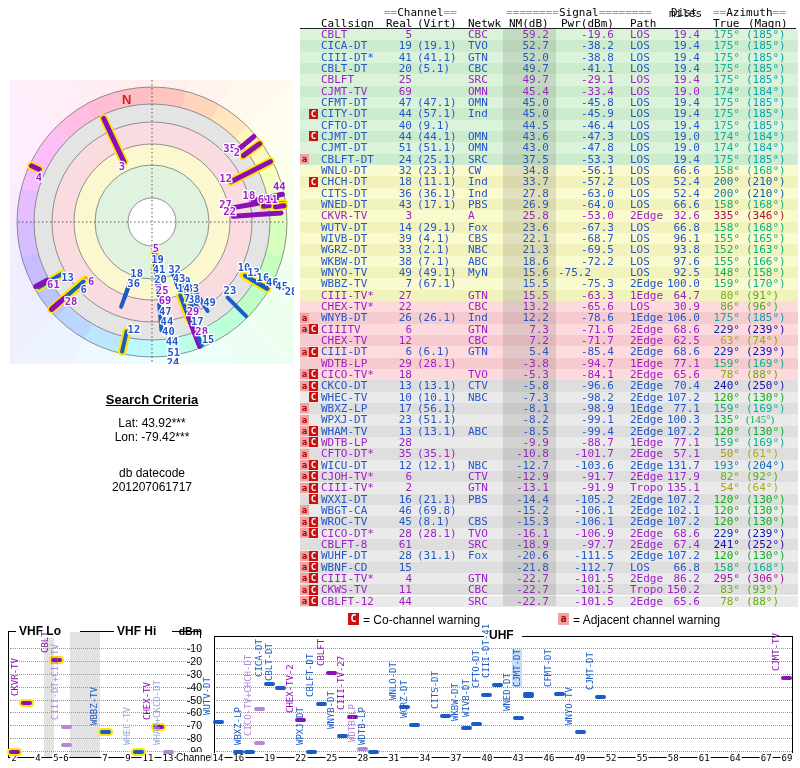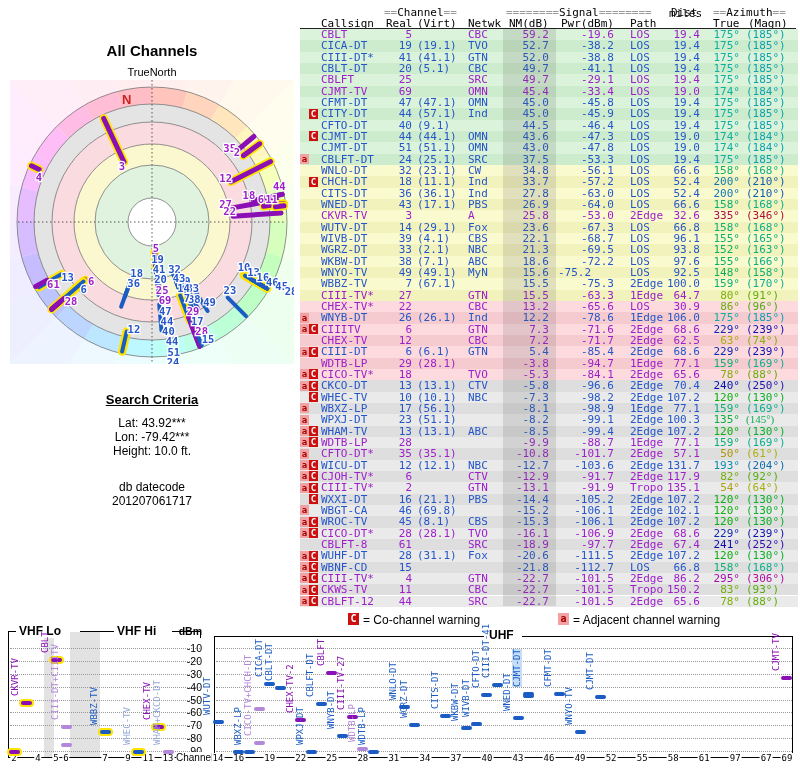--- a/index.html
+++ b/index.html
@@ -55,22 +55,20 @@
   .bar.hl{box-shadow:0 0 0 2px #ffe400;}
   .vlabel-anchor{position:absolute;width:0;height:0;}
   .vlabel{position:absolute;left:0;bottom:0;transform:rotate(-90deg);transform-origin:0 100%;
     white-space:nowrap;font-size:9px;letter-spacing:0px;}
 </style>
 </head>
 <body>
 
 <div id="app">
 
-  <div class="abs" id="all-ch-title">All Channels</div>
-  <div class="abs" id="truenorth">TrueNorth</div>
   <div class="abs" id="radar-wrap"><svg width="284" height="284" viewBox="0 0 284 284">
         <path d="M142,142 L142.0,-68.0 A210,210 0 0 1 196.4,-60.8 Z" fill="hsl(7.5,100%,96.5%)"></path>
         <path d="M142,142 L196.4,-60.8 A210,210 0 0 1 247.0,-39.9 Z" fill="hsl(22.5,100%,96.5%)"></path>
         <path d="M142,142 L247.0,-39.9 A210,210 0 0 1 290.5,-6.5 Z" fill="hsl(37.5,100%,96.5%)"></path>
         <path d="M142,142 L290.5,-6.5 A210,210 0 0 1 323.9,37.0 Z" fill="hsl(52.5,100%,96.5%)"></path>
         <path d="M142,142 L323.9,37.0 A210,210 0 0 1 344.8,87.6 Z" fill="hsl(67.5,100%,96.5%)"></path>
         <path d="M142,142 L344.8,87.6 A210,210 0 0 1 352.0,142.0 Z" fill="hsl(82.5,100%,96.5%)"></path>
         <path d="M142,142 L352.0,142.0 A210,210 0 0 1 344.8,196.4 Z" fill="hsl(97.5,100%,96.5%)"></path>
         <path d="M142,142 L344.8,196.4 A210,210 0 0 1 323.9,247.0 Z" fill="hsl(112.5,100%,96.5%)"></path>
         <path d="M142,142 L323.9,247.0 A210,210 0 0 1 290.5,290.5 Z" fill="hsl(127.5,100%,96.5%)"></path>
@@ -242,21 +240,20 @@
         <text x="57.6" y="201.3" text-anchor="middle" fill="#2456c8" font-size="10.5" font-weight="bold" font-family="DejaVu Sans Mono, monospace" stroke="#ffffff" stroke-width="2.5" paint-order="stroke">13</text>
         <text x="43.4" y="208.3" text-anchor="middle" fill="#9c1fc9" font-size="10.5" font-weight="bold" font-family="DejaVu Sans Mono, monospace" stroke="#ffffff" stroke-width="2.5" paint-order="stroke">61</text>
         <text x="29.0" y="101.0" text-anchor="middle" fill="#9c1fc9" font-size="10.5" font-weight="bold" font-family="DejaVu Sans Mono, monospace" stroke="#ffffff" stroke-width="2.5" paint-order="stroke">4</text>
         <text x="111.8" y="89.9" text-anchor="middle" fill="#9c1fc9" font-size="10.5" font-weight="bold" font-family="DejaVu Sans Mono, monospace" stroke="#ffffff" stroke-width="2.5" paint-order="stroke">3</text>
       </svg></div>
 
   <div class="abs" id="search-block">
     <div id="search-heading">Search Criteria</div>
     <div class="crit-line">Lat: 43.92***</div>
     <div class="crit-line">Lon: -79.42***</div>
-    <div class="crit-line">Height: 10.0 ft.</div>
     <div id="datecode-block">
       <div>db datecode</div>
       <div>201207061717</div>
     </div>
   </div>
 
 
   <div id="tbl" class="abs">
     <div class="hdr" style="left:384px;top:6px;"><span class="eq">==</span><span>Channel</span><span class="eq">==</span></div>
     <div class="hdr" style="left:506px;top:6px;"><span class="eq">========</span><span>Signal</span><span class="eq">========</span></div>
@@ -976,21 +973,21 @@
       <div class="chtick" style="left: 424.9px; top: 145px;">34</div>
       <div class="chtick" style="left: 455.935px; top: 145px;">37</div>
       <div class="chtick" style="left: 486.97px; top: 145px;">40</div>
       <div class="chtick" style="left: 518.005px; top: 145px;">43</div>
       <div class="chtick" style="left: 549.04px; top: 145px;">46</div>
       <div class="chtick" style="left: 580.075px; top: 145px;">49</div>
       <div class="chtick" style="left: 611.11px; top: 145px;">52</div>
       <div class="chtick" style="left: 642.145px; top: 145px;">55</div>
       <div class="chtick" style="left: 673.18px; top: 145px;">58</div>
       <div class="chtick" style="left: 704.215px; top: 145px;">61</div>
-      <div class="chtick" style="left: 735.25px; top: 145px;">97</div>
+      <div class="chtick" style="left: 735.25px; top: 145px;">64</div>
       <div class="chtick" style="left: 766.285px; top: 145px;">67</div>
       <div class="chtick" style="left: 786.975px; top: 145px;">69</div>
       <div class="bar hl" style="left: 8.5px; top: 141.5px; background: rgb(138, 15, 180);"></div>
       <div class="bar hl" style="left: 20.5px; top: 93.3625px; background: rgb(138, 15, 180);"></div>
       <div class="bar hl" style="left: 50.5px; top: 50.36px; background: rgb(138, 15, 180);"></div>
       <div class="bar" style="left: 60.5px; top: 117.31px; background: rgb(180, 136, 217);"></div>
       <div class="bar" style="left: 60.5px; top: 135.077px; background: rgb(180, 136, 217);"></div>
       <div class="bar hl" style="left: 99.5px; top: 122.074px; background: rgb(26, 91, 196);"></div>
       <div class="bar hl" style="left: 132.5px; top: 141.5px; background: rgb(26, 91, 196);"></div>
       <div class="bar hl" style="left: 152.5px; top: 117.439px; background: rgb(138, 15, 180);"></div>

